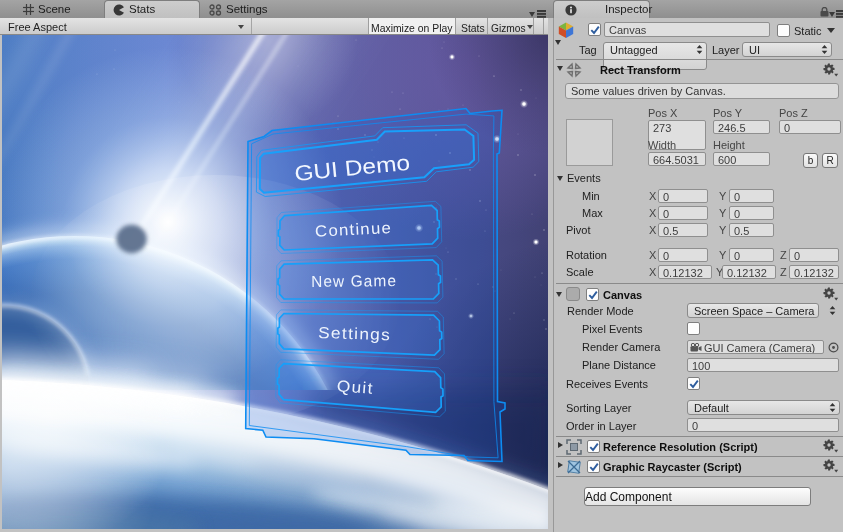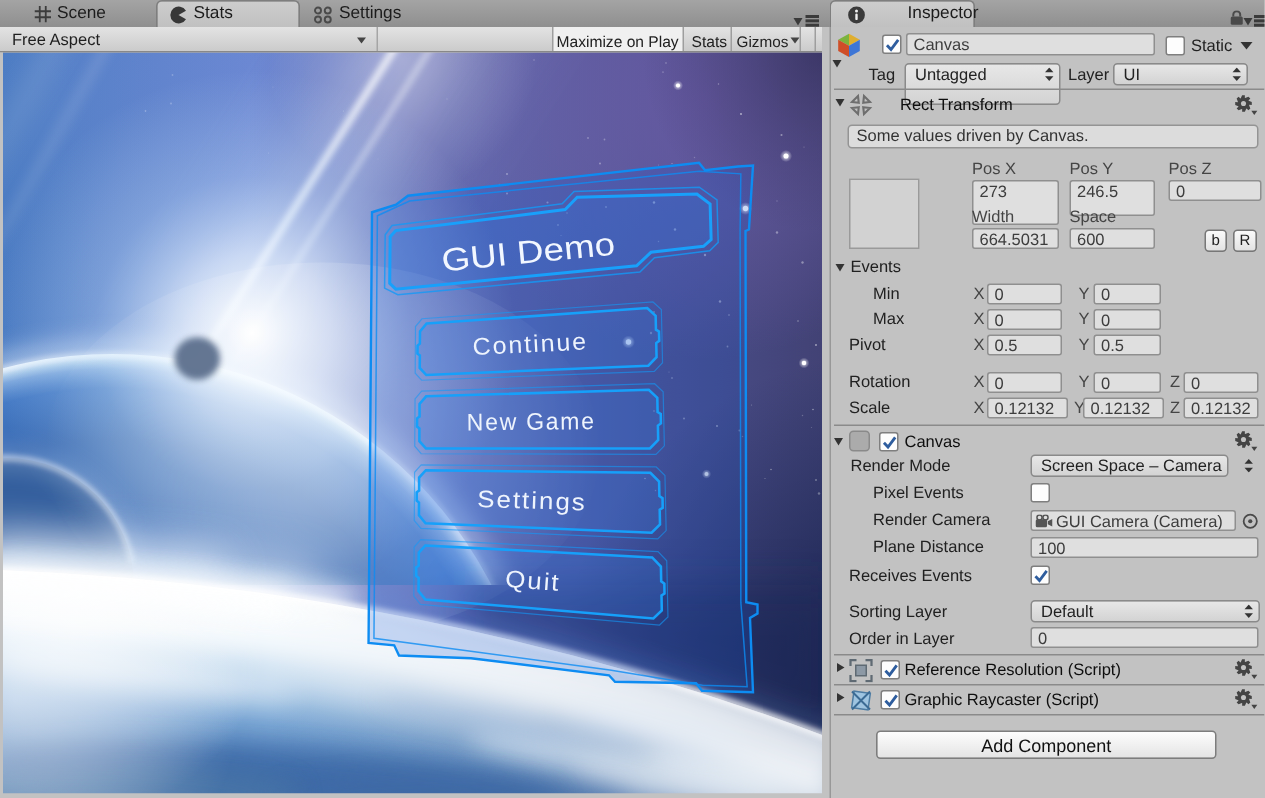--- a/index.html
+++ b/index.html
@@ -1,19 +1,19 @@
 <!DOCTYPE html>
 <html><head><meta charset="utf-8"><style>
 *{margin:0;padding:0;box-sizing:border-box}
 html,body{width:843px;height:532px;overflow:hidden}
 body{font-family:"Liberation Sans",sans-serif;background:#c2c2c2;position:relative}
 .abs{position:absolute}
 .lbl{position:absolute;font-size:11px;color:#212121;white-space:nowrap;line-height:13px}
 .lb2{position:absolute;font-size:11px;color:#454545;white-space:nowrap;line-height:13px}
-.bold{font-weight:normal;color:#0e0e0e}
+.bold{font-weight:bold;color:#0e0e0e}
 .fld{position:absolute;background:#dfdfdf;border:1px solid #8f8f8f;border-radius:2px;
  font-size:11px;color:#3d3d3d;line-height:12px;padding:1px 0 0 4px;overflow:hidden;white-space:nowrap}
 .drop{position:absolute;background:linear-gradient(#e7e7e7,#d3d3d3);border:1px solid #8a8a8a;border-radius:3px;
  font-size:11px;color:#222;line-height:12px;padding:1px 0 0 6px;overflow:hidden;white-space:nowrap}
 .cb{position:absolute;width:13px;height:13px;background:#fdfdfd;border:1px solid #7f7f7f;border-radius:2px}
 .tri-sm{position:absolute;width:0;height:0;border-top:5px solid #333;border-left:3.5px solid transparent;border-right:3.5px solid transparent}
 .hdrline{position:absolute;left:556px;width:287px;height:1px;background:#8a8a8a}
 .mt{fill:#f2f7ff;font-family:"Liberation Sans",sans-serif;text-anchor:middle}
 .mb{fill:#eef4fd;font-family:"Liberation Sans",sans-serif;font-size:16px;letter-spacing:1.2px;text-anchor:middle}
 .tab{position:absolute;top:0;height:32px;font-size:11.5px;color:#1c1c1c;line-height:18px}
@@ -375,24 +375,24 @@
     <circle cx="6" cy="6" r="1.7" fill="#c2c2c2"></circle>
 <path d="M11.2,10.8 L15.2,10.8 L13.2,13.6 Z" fill="#444"></path>
   </svg>
 <div class="abs" style="left:565px;top:83px;width:274px;height:16px;background:#dcdcdc;border:1px solid #949494;border-radius:3px"></div>
 <div class="abs lbl" style="left:571px;top:85px;color:#333">Some values driven by Canvas.</div>
 <div class="abs" style="left:566px;top:119px;width:47px;height:47px;background:#d2d2d2;border:1px solid #9a9a9a"></div>
 <div class="lb2" style="left:648px;top:107px">Pos X</div>
 <div class="lb2" style="left:713px;top:107px">Pos Y</div>
 <div class="lb2" style="left:779px;top:107px">Pos Z</div>
 <div class="fld" style="left:648px;top:120px;width:58px;height:30px">273</div>
-<div class="fld" style="left:713px;top:120px;width:57px;height:24px">246.5</div>
+<div class="fld" style="left:713px;top:120px;width:57px;height:14px">246.5</div>
 <div class="fld" style="left:779px;top:120px;width:62px;height:14px">0</div>
 <div class="lb2" style="left:648px;top:139px">Width</div>
-<div class="lb2" style="left:713px;top:139px">Space</div>
+<div class="lb2" style="left:713px;top:139px">Height</div>
 <div class="fld" style="left:648px;top:152px;width:58px;height:14px">664.5031</div>
 <div class="fld" style="left:713px;top:152px;width:57px;height:14px">600</div>
 <div class="abs" style="left:803px;top:153px;width:15px;height:15px;background:linear-gradient(#fafafa,#e2e2e2);border:1px solid #777;border-radius:3px;font-size:10px;text-align:center;line-height:14px;color:#222">b</div>
 <div class="abs" style="left:822px;top:153px;width:16px;height:15px;background:linear-gradient(#fafafa,#e2e2e2);border:1px solid #777;border-radius:3px;font-size:10px;text-align:center;line-height:14px;color:#222">R</div>
 <div class="tri-sm" style="left:557px;top:176px"></div>
 <div class="lbl" style="left:567px;top:172px">Events</div>
 <div class="lbl" style="left:582px;top:190px">Min</div>
 <div class="lb2" style="left:649px;top:190px">X</div>
 <div class="fld" style="left:658px;top:189px;width:50px;height:14px">0</div>
 <div class="lb2" style="left:719px;top:190px">Y</div>
@@ -500,12 +500,12 @@
 <svg class="abs" style="left:588px;top:461px" width="12" height="12" viewBox="0 0 12 12">
     <path d="M2.3,6.2 L5,9 L9.8,2.6" stroke="#2e5d9e" stroke-width="1.9" fill="none"></path>
   </svg>
 <div class="lbl bold" style="left:603px;top:461px">Graphic Raycaster (Script)</div>
 <svg class="abs" style="left:823px;top:459px" width="16" height="15" viewBox="0 0 16 15">
 <path d="M5.08,0.48 L6.92,0.48 L6.88,2.20 L7.12,2.26 L9.26,1.44 L10.56,2.74 L9.31,3.94 L9.43,4.15 L11.52,5.08 L11.52,6.92 L9.80,6.88 L9.74,7.12 L10.56,9.26 L9.26,10.56 L8.06,9.31 L7.85,9.43 L6.92,11.52 L5.08,11.52 L5.12,9.80 L4.88,9.74 L2.74,10.56 L1.44,9.26 L2.69,8.06 L2.57,7.85 L0.48,6.92 L0.48,5.08 L2.20,5.12 L2.26,4.88 L1.44,2.74 L2.74,1.44 L3.94,2.69 L4.15,2.57 Z" fill="#444"></path>
     <circle cx="6" cy="6" r="1.7" fill="#c2c2c2"></circle>
 <path d="M11.2,10.8 L15.2,10.8 L13.2,13.6 Z" fill="#444"></path>
   </svg>
 <div class="hdrline" style="top:476px"></div>
-<div class="abs" style="left:584px;top:487px;width:227px;height:19px;background:linear-gradient(#fdfdfd,#e4e4e4);border:1px solid #7d7d7d;border-radius:3px;font-size:12px;color:#111;text-align:center;line-height:18px">Add Component</div>
+<div class="abs" style="left:584px;top:487px;width:227px;height:19px;background:linear-gradient(#fdfdfd,#e4e4e4);border:1px solid #7d7d7d;border-radius:3px;font-size:12px;color:#111;text-align:left;line-height:18px">Add Component</div>
 </body></html>

